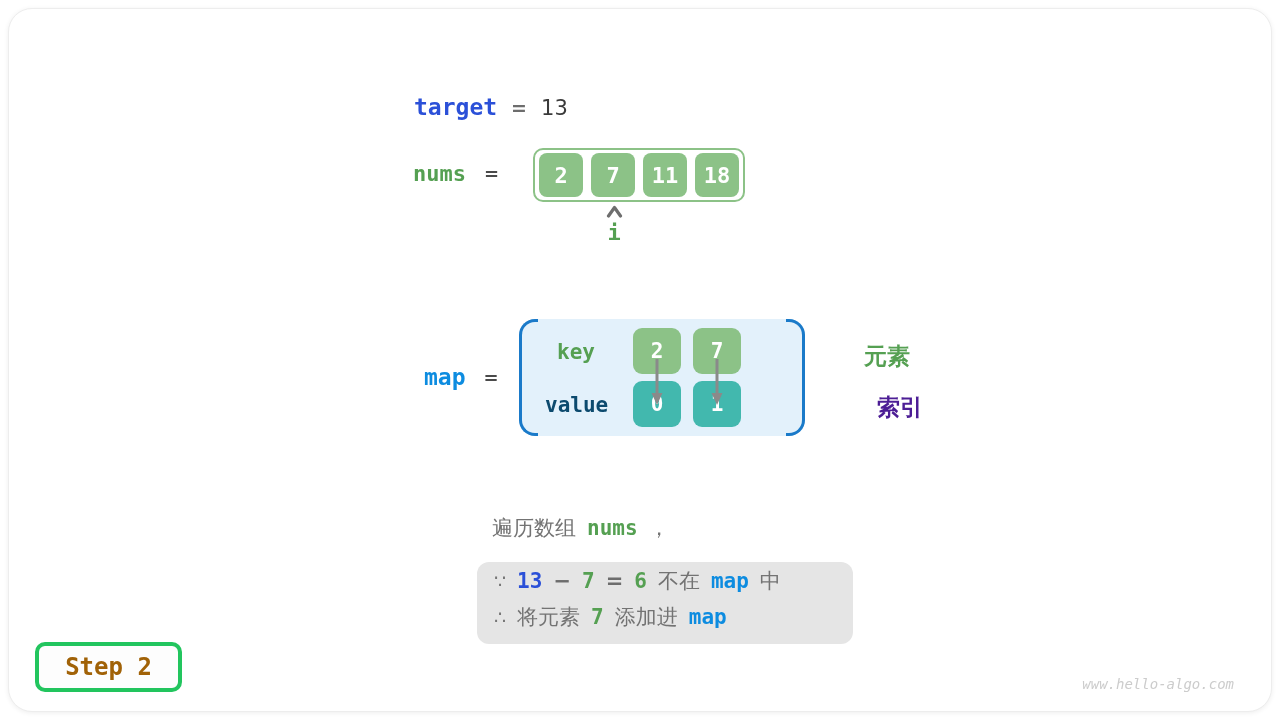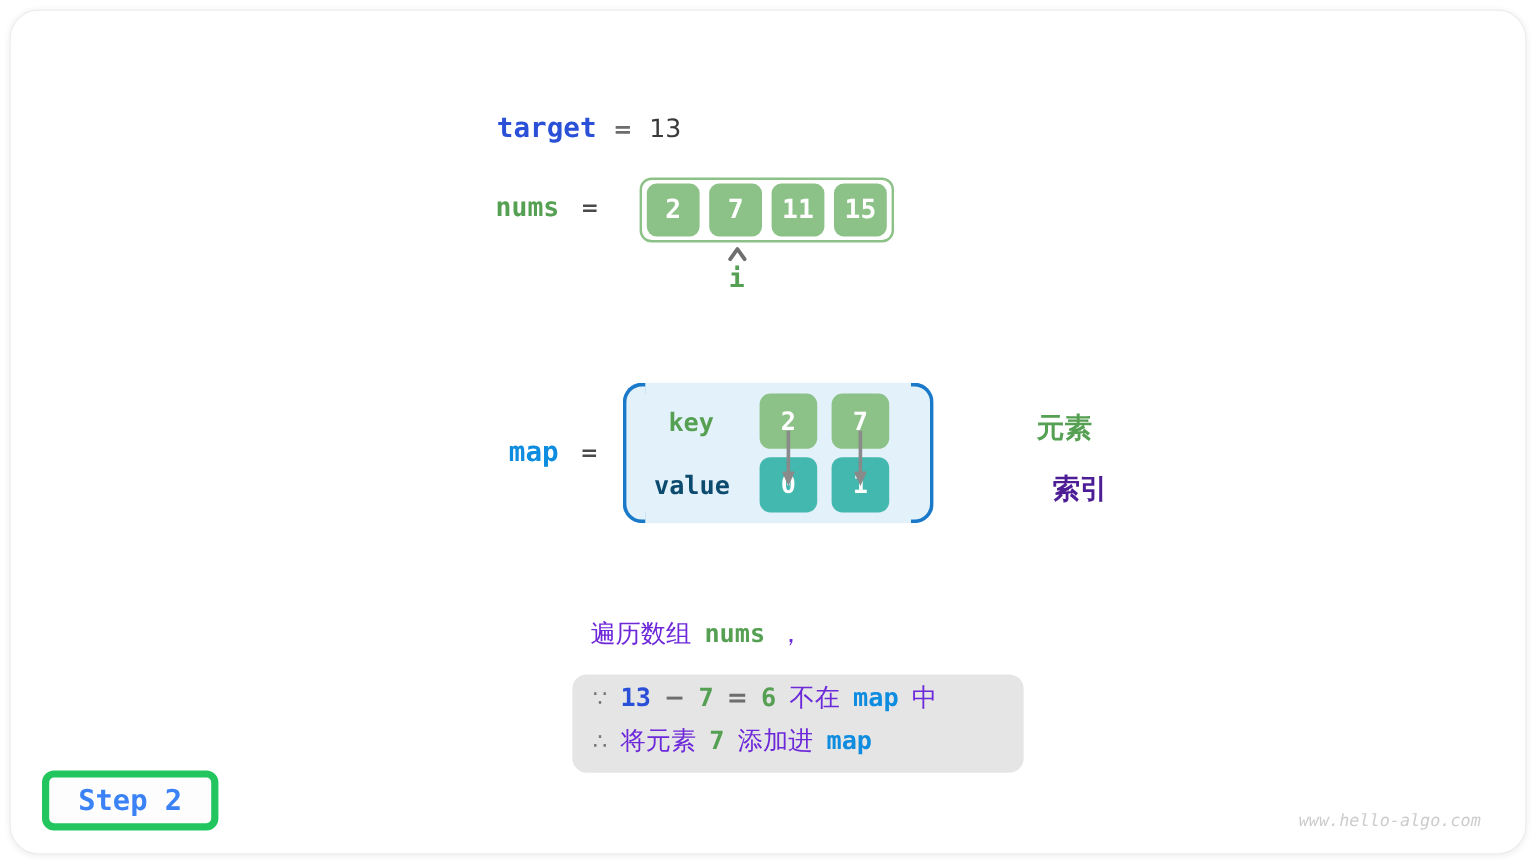--- a/index.html
+++ b/index.html
@@ -38,21 +38,21 @@
 
   
   .pointer { position: absolute; left: 594px; top: 205px; width: 40px; display: flex; flex-direction: column; align-items: center; gap: 2px; z-index: 2; }
   .pointer-label { font-size: 22px; color: #55a052; }
 
   
   .map-label-row { position: absolute; left: 424px; top: 364px; display: flex; align-items: center; gap: 18px; z-index: 2; }
   .map-name { font-size: 23px; color: #0d8ce0; }
 
   .map-box {
-    position: absolute; left: 519px; top: 319px; width: 259px; height: 117px;
+    position: absolute; left: 519px; top: 319px; width: 286px; height: 117px;
     background: #e3f1fb; border-radius: 16px; z-index: 2;
   }
   .map-box::before, .map-box::after {
     content: ""; position: absolute; top: 0; bottom: 0; width: 16px;
   }
   .map-box::before { left: 0; border: 3px solid #1a7ac9; border-right: none; border-radius: 16px 0 0 16px; }
   .map-box::after  { right: 0; border: 3px solid #1a7ac9; border-left: none; border-radius: 0 16px 16px 0; }
 
   .map-key-label   { position: absolute; left: 38px; top: 21px; font-size: 21px; color: #55a052; }
   .map-value-label { position: absolute; left: 26px; top: 74px; font-size: 21px; color: #0c4a6e; }
@@ -85,28 +85,28 @@
     background: #e5e5e5; border-radius: 12px; z-index: 2;
     padding: 5px 0 0 17px; font-size: 21px; color: #3d3d3d;
   }
   .note-line { display: flex; align-items: baseline; height: 36px; }
   .note-line > span { margin-right: 11px; }
   .sym { color: #767676; font-size: 19px; }
   .t-indigo { color: #2b50d8; font-weight: bold; font-family: "DejaVu Sans Mono", "Liberation Mono", monospace; font-size: 21px; }
   .t-green  { color: #55a052; font-weight: bold; font-family: "DejaVu Sans Mono", "Liberation Mono", monospace; font-size: 21px; }
   .t-azure  { color: #0d8ce0; font-weight: bold; font-family: "DejaVu Sans Mono", "Liberation Mono", monospace; font-size: 21px; }
   .t-gray   { color: #6d6d6d; font-weight: bold; }
-  .t-dark   { color: #6d28d9; }
+  .t-dark   { color: #737373; }
 
   
   .step-badge {
     position: absolute; left: 35px; top: 642px; width: 147px; height: 50px;
-    background: #fdfdfd; border: 6px solid #22c55e; border-radius: 10px;
+    background: #fdfdfd; border: 4px solid #22c55e; border-radius: 10px;
     display: flex; align-items: center; justify-content: center;
-    font-size: 24px; color: #3b82f6; z-index: 3;
+    font-size: 24px; color: #a16207; z-index: 3;
   }
 
   
   .watermark {
     position: absolute; right: 46px; top: 676px;
     font-family: "DejaVu Sans Mono", "Liberation Mono", monospace;
     font-size: 14px; color: #cccccc; z-index: 2; font-style: italic;
   }
 </style>
 </head>
@@ -121,21 +121,21 @@
 </div>
 
 <div class="nums-label-row">
   <span class="code nums-name">nums</span>
   <span class="eq-dark">=</span>
 </div>
 <div class="array-box">
   <div class="array-cell code">2</div>
   <div class="array-cell code">7</div>
   <div class="array-cell code">11</div>
-  <div class="array-cell code">15</div>
+  <div class="array-cell code">18</div>
 </div>
 
 <div class="pointer">
   <svg width="17" height="13" viewBox="0 0 17 13">
     <polyline points="2.5,11 8.5,2.5 14.5,11" fill="none" stroke="#6e6e6e" stroke-width="3.2" stroke-linecap="round" stroke-linejoin="round"></polyline>
   </svg>
   <span class="code pointer-label">i</span>
 </div>
 
 <div class="map-label-row">

